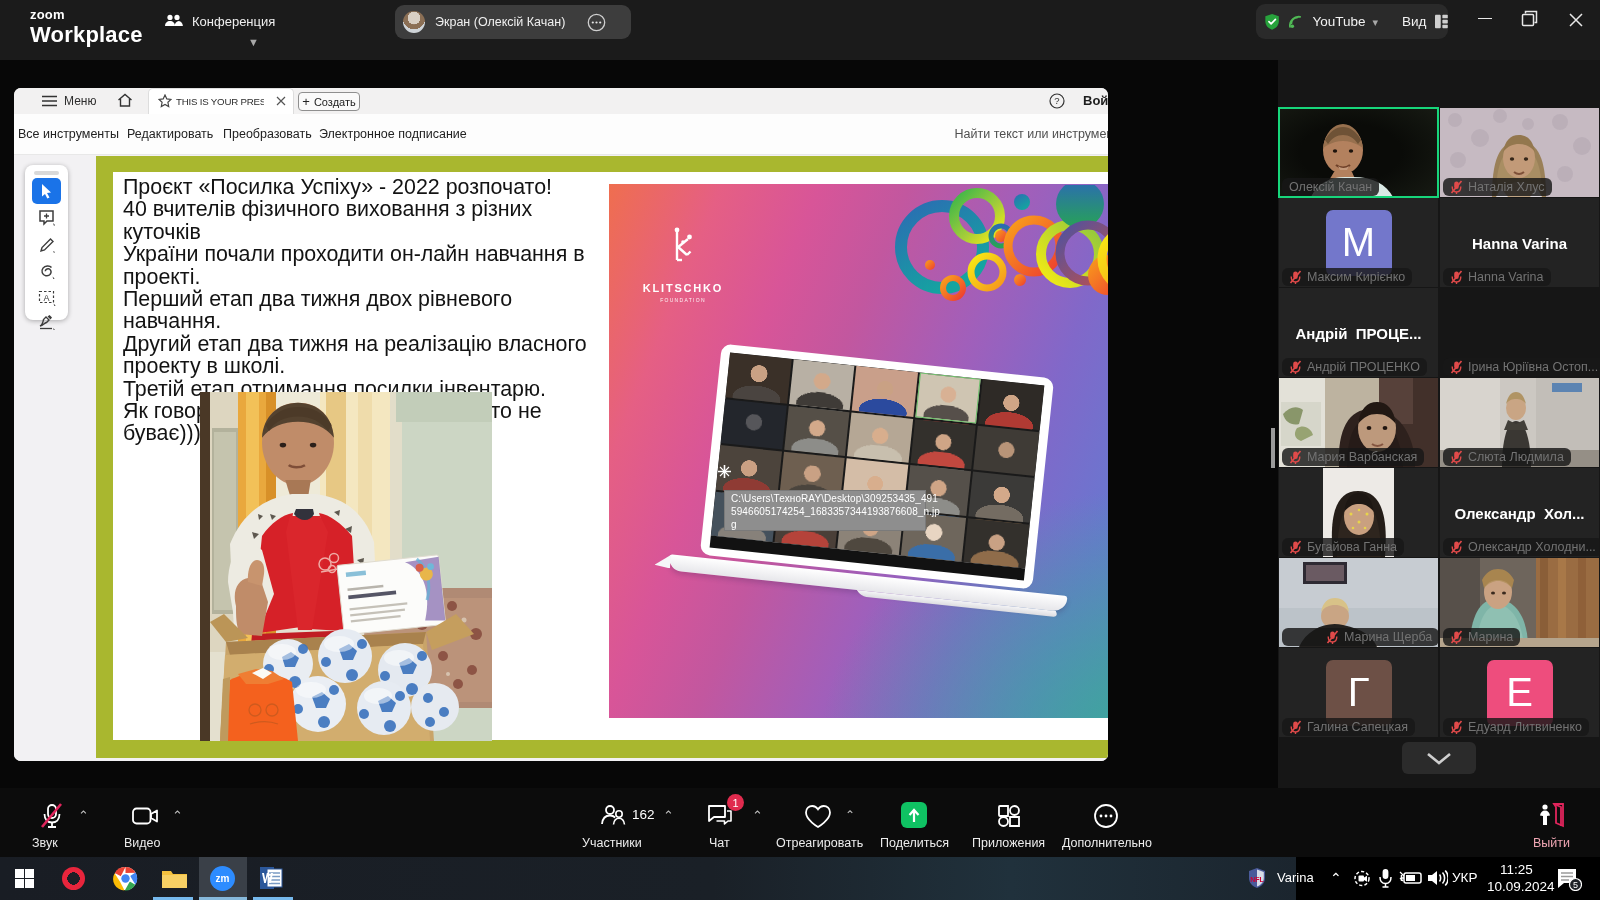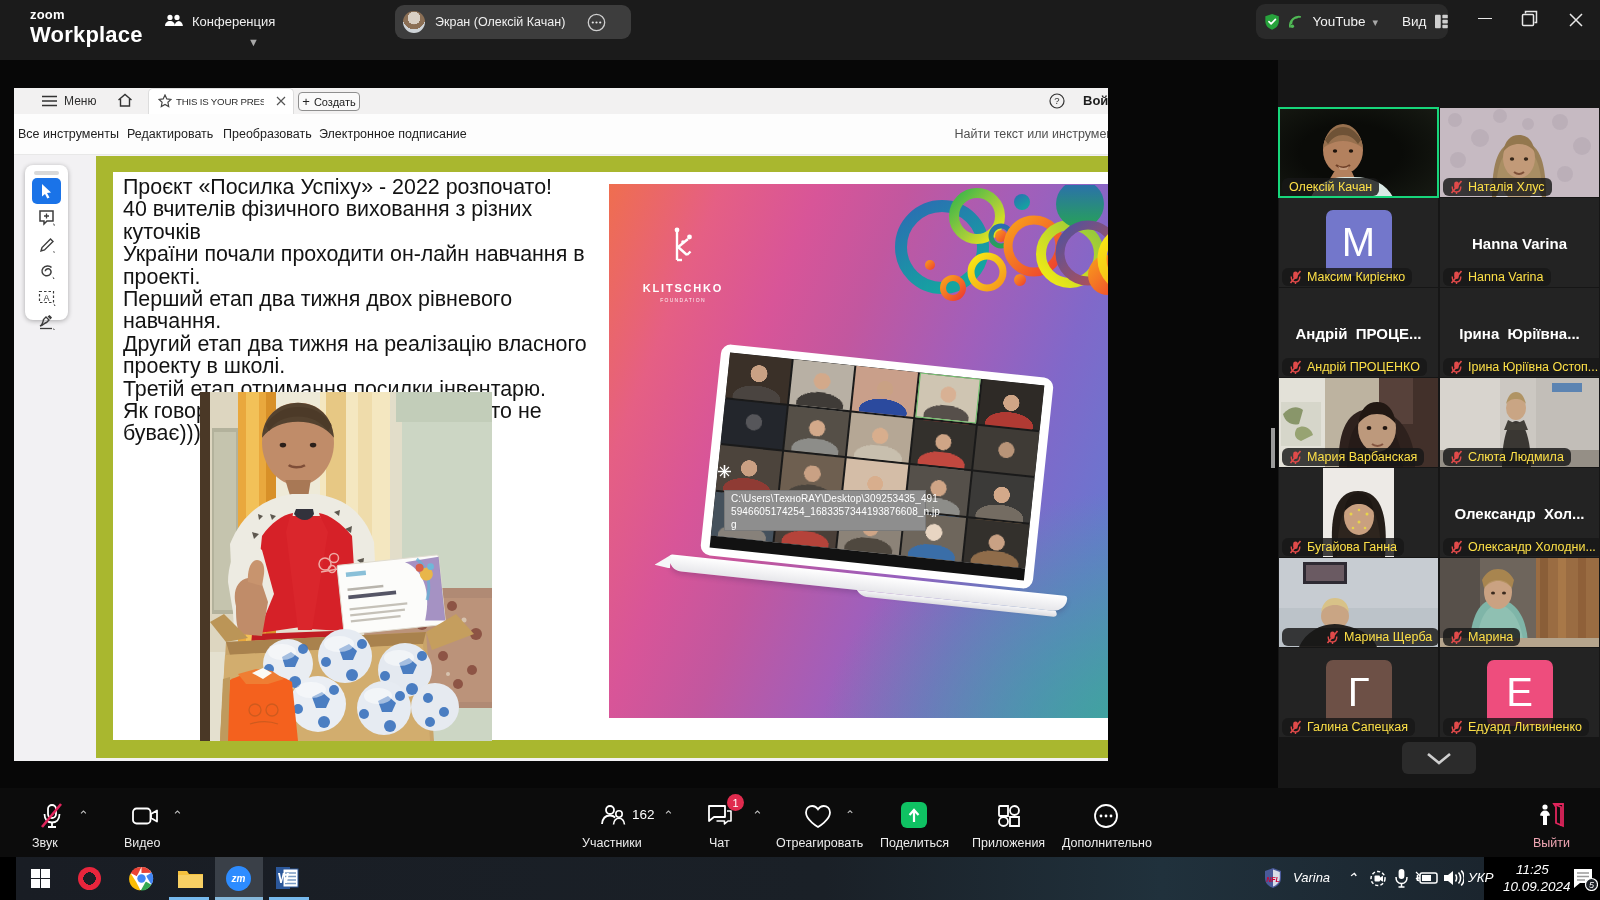--- a/index.html
+++ b/index.html
@@ -10,21 +10,21 @@
 #zlogo{left:30px;top:7px;color:#fff;font-size:13px;font-weight:bold;letter-spacing:.2px;}
 #zwork{left:30px;top:22px;color:#fff;font-size:22px;font-weight:bold;letter-spacing:.2px;}
 .chev{color:#a8a8a8;font-size:11px;}
 #conf{left:164px;top:13px;color:#efefef;font-size:13px;display:flex;align-items:center;gap:9px;}
 #scrtab{left:395px;top:5px;width:236px;height:34px;background:#3d3d3d;border-radius:9px;color:#f0f0f0;font-size:12.5px;display:flex;align-items:center;}
 #rpill{left:1256px;top:4px;width:192px;height:35px;background:#2a2a2a;border-radius:9px;display:flex;align-items:center;color:#f2f2f2;font-size:13.5px;}
 .wbtn{color:#e8e8e8;}
 
 #shared{left:0;top:60px;width:1278px;height:728px;background:#070707;}
 
-#pdfwin{left:14px;top:28px;width:1094px;height:673px;background:#fff;overflow:hidden;}
+#pdfwin{left:14px;top:28px;width:1094px;height:673px;background:#fff;overflow:hidden;border-radius:7px;}
 #pdftitle{left:0;top:0;width:1252px;height:26px;background:#f2f1f1;}
 #pdftools{left:0;top:26px;width:1252px;height:41px;background:#fdfdfd;border-bottom:1px solid #e8e8e8;}
 #docarea{left:0;top:67px;width:1212px;height:606px;background:#f2f1f3;}
 #scrollstrip{left:1200px;top:67px;width:26px;height:623px;background:#f7f6f8;}
 #iconcol{left:1212px;top:67px;width:40px;height:623px;background:#fff;border-left:1px solid #e3e3e3;}
 
 .ptxt{color:#2d2d2d;font-size:12px;}
 
 #slide{left:82px;top:68px;width:1080px;height:602px;background:#a9b72f;}
 #slidein{left:17px;top:16px;width:1046px;height:568px;background:#fff;}
@@ -40,28 +40,28 @@
 .vt{position:relative;}
 #lapbase{left:-12px;top:223px;width:400px;height:16px;background:linear-gradient(#ffffff,#e6e6ea);border-radius:3px 3px 14px 14px;box-shadow:0 3px 5px rgba(60,30,80,.22);}
 #lapbase2{left:180px;top:239px;width:200px;height:6px;background:linear-gradient(#f4f4f6,#dcdce0);border-radius:0 0 10px 10px;transform:skewX(35deg);}
 #tooltip{left:115px;top:306px;width:202px;height:41px;background:#8e8e8e;border:1px solid #7a7a7a;color:#fff;font-size:10px;line-height:13px;padding:1px 0 0 6px;letter-spacing:.1px;}
 #capt{left:0;top:455px;width:537px;text-align:center;color:#fff;font-size:25px;font-weight:bold;letter-spacing:.2px;}
 
 #photo{left:87px;top:220px;width:292px;height:349px;overflow:hidden;}
 
 #panel{left:1278px;top:60px;width:322px;height:728px;background:#161616;}
 .tile{position:absolute;width:159px;height:89px;background:#232323;overflow:hidden;}
-.lbl{position:absolute;left:3px;bottom:3px;height:18px;background:rgba(23,23,23,.82);border-radius:6px;color:#fde047;font-size:12.5px;display:flex;align-items:center;padding:0 7px;gap:5px;white-space:nowrap;}
+.lbl{position:absolute;left:3px;bottom:3px;height:18px;background:rgba(23,23,23,.82);border-radius:6px;color:#737373;font-size:12.5px;display:flex;align-items:center;padding:0 7px;gap:5px;white-space:nowrap;}
 .cname{position:absolute;left:0;right:0;top:50%;transform:translateY(-50%);text-align:center;color:#fff;font-weight:bold;font-size:15px;white-space:nowrap;}
 .av{position:absolute;left:50%;top:50%;transform:translate(-50%,-50%);width:66px;height:66px;border-radius:7px;color:#fff;font-size:40px;display:flex;align-items:center;justify-content:center;}
 
 #ztb{left:0;top:788px;width:1600px;height:69px;background:#0c0c0c;}
 .zlab{position:absolute;color:#ededed;font-size:12.5px;white-space:nowrap;}
 
-#tkb{left:16px;top:857px;width:1468px;height:43px;background:linear-gradient(90deg,#191d24 0%,#1a2027 55%,#20313c 78%,#1b252e 100%);font-style:italic;}
+#tkb{left:0;top:857px;width:1296px;height:43px;background:linear-gradient(90deg,#191d24 0%,#1a2027 55%,#20313c 78%,#1b252e 100%);}
 .tklab{position:absolute;color:#fff;font-size:13px;}
 </style></head>
 <body>
 <svg width="0" height="0" style="position:absolute;">
     <defs>
       <g id="micx">
         <rect x="4.2" y="1.5" width="4.6" height="7.5" rx="2.3" fill="#e04a4a"></rect>
         <path d="M2.2 6.5c0 4 2 5.5 4.3 5.5s4.3-1.5 4.3-5.5" fill="none" stroke="#e04a4a" stroke-width="1.4"></path>
         <path d="M6.5 12v2" stroke="#e04a4a" stroke-width="1.4"></path>
         <path d="M1.5 13L11.5 1" stroke="#e04a4a" stroke-width="1.7"></path>
@@ -580,23 +580,20 @@
     </div>
 
     <div class="tile" style="left:162px;top:138px;">
         <div class="cname">Hanna Varina</div>
       </div>
 
     <div class="tile" style="left:1px;top:228px;">
         <div class="cname">Андрій&nbsp; ПРОЦЕ...</div>
       </div>
 
-    <div class="tile" style="left:162px;top:228px;">
-        <div class="cname">Ірина&nbsp; Юріївна...</div>
-      </div>
 
     <div class="tile" style="left:1px;top:318px;">
       <svg width="159" height="89" viewBox="0 0 159 89">
           <rect width="159" height="89" fill="#c9bfae"></rect>
           <rect x="0" y="0" width="46" height="89" fill="#e3e1d8"></rect>
           <rect x="2" y="24" width="40" height="44" fill="#d6d6ca"></rect>
           <path d="M4 36c6-7 14-9 20-4l-4 14c-7 2-14-2-16-10z" fill="#89966a"></path>
           <path d="M18 50c7-4 14 0 16 7l-12 6c-6-2-8-7-4-13z" fill="#97a372"></path>
           <rect x="100" y="0" width="59" height="89" fill="#42302a"></rect>
           <path d="M100 0h34v46h-34z" fill="#57413a"></path>

